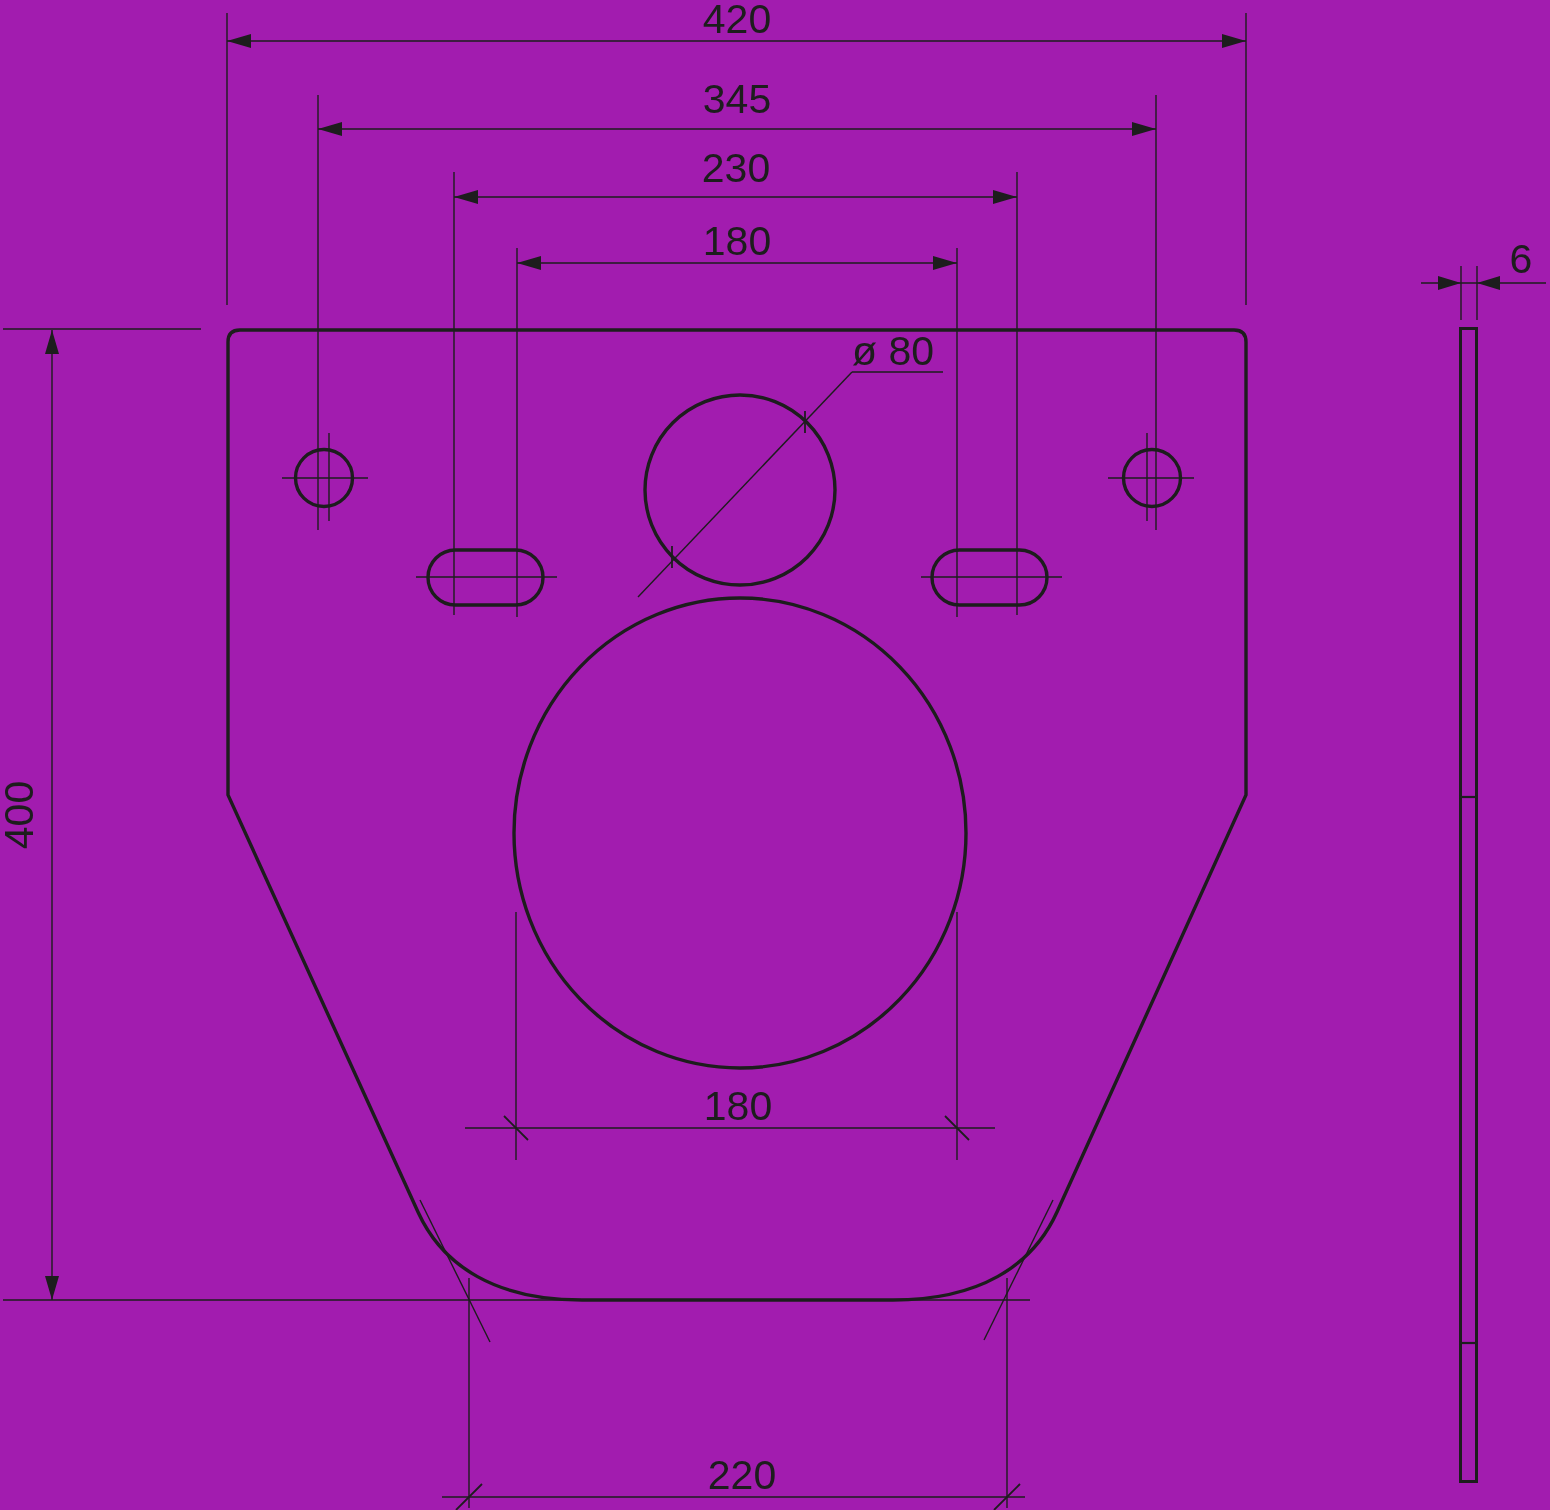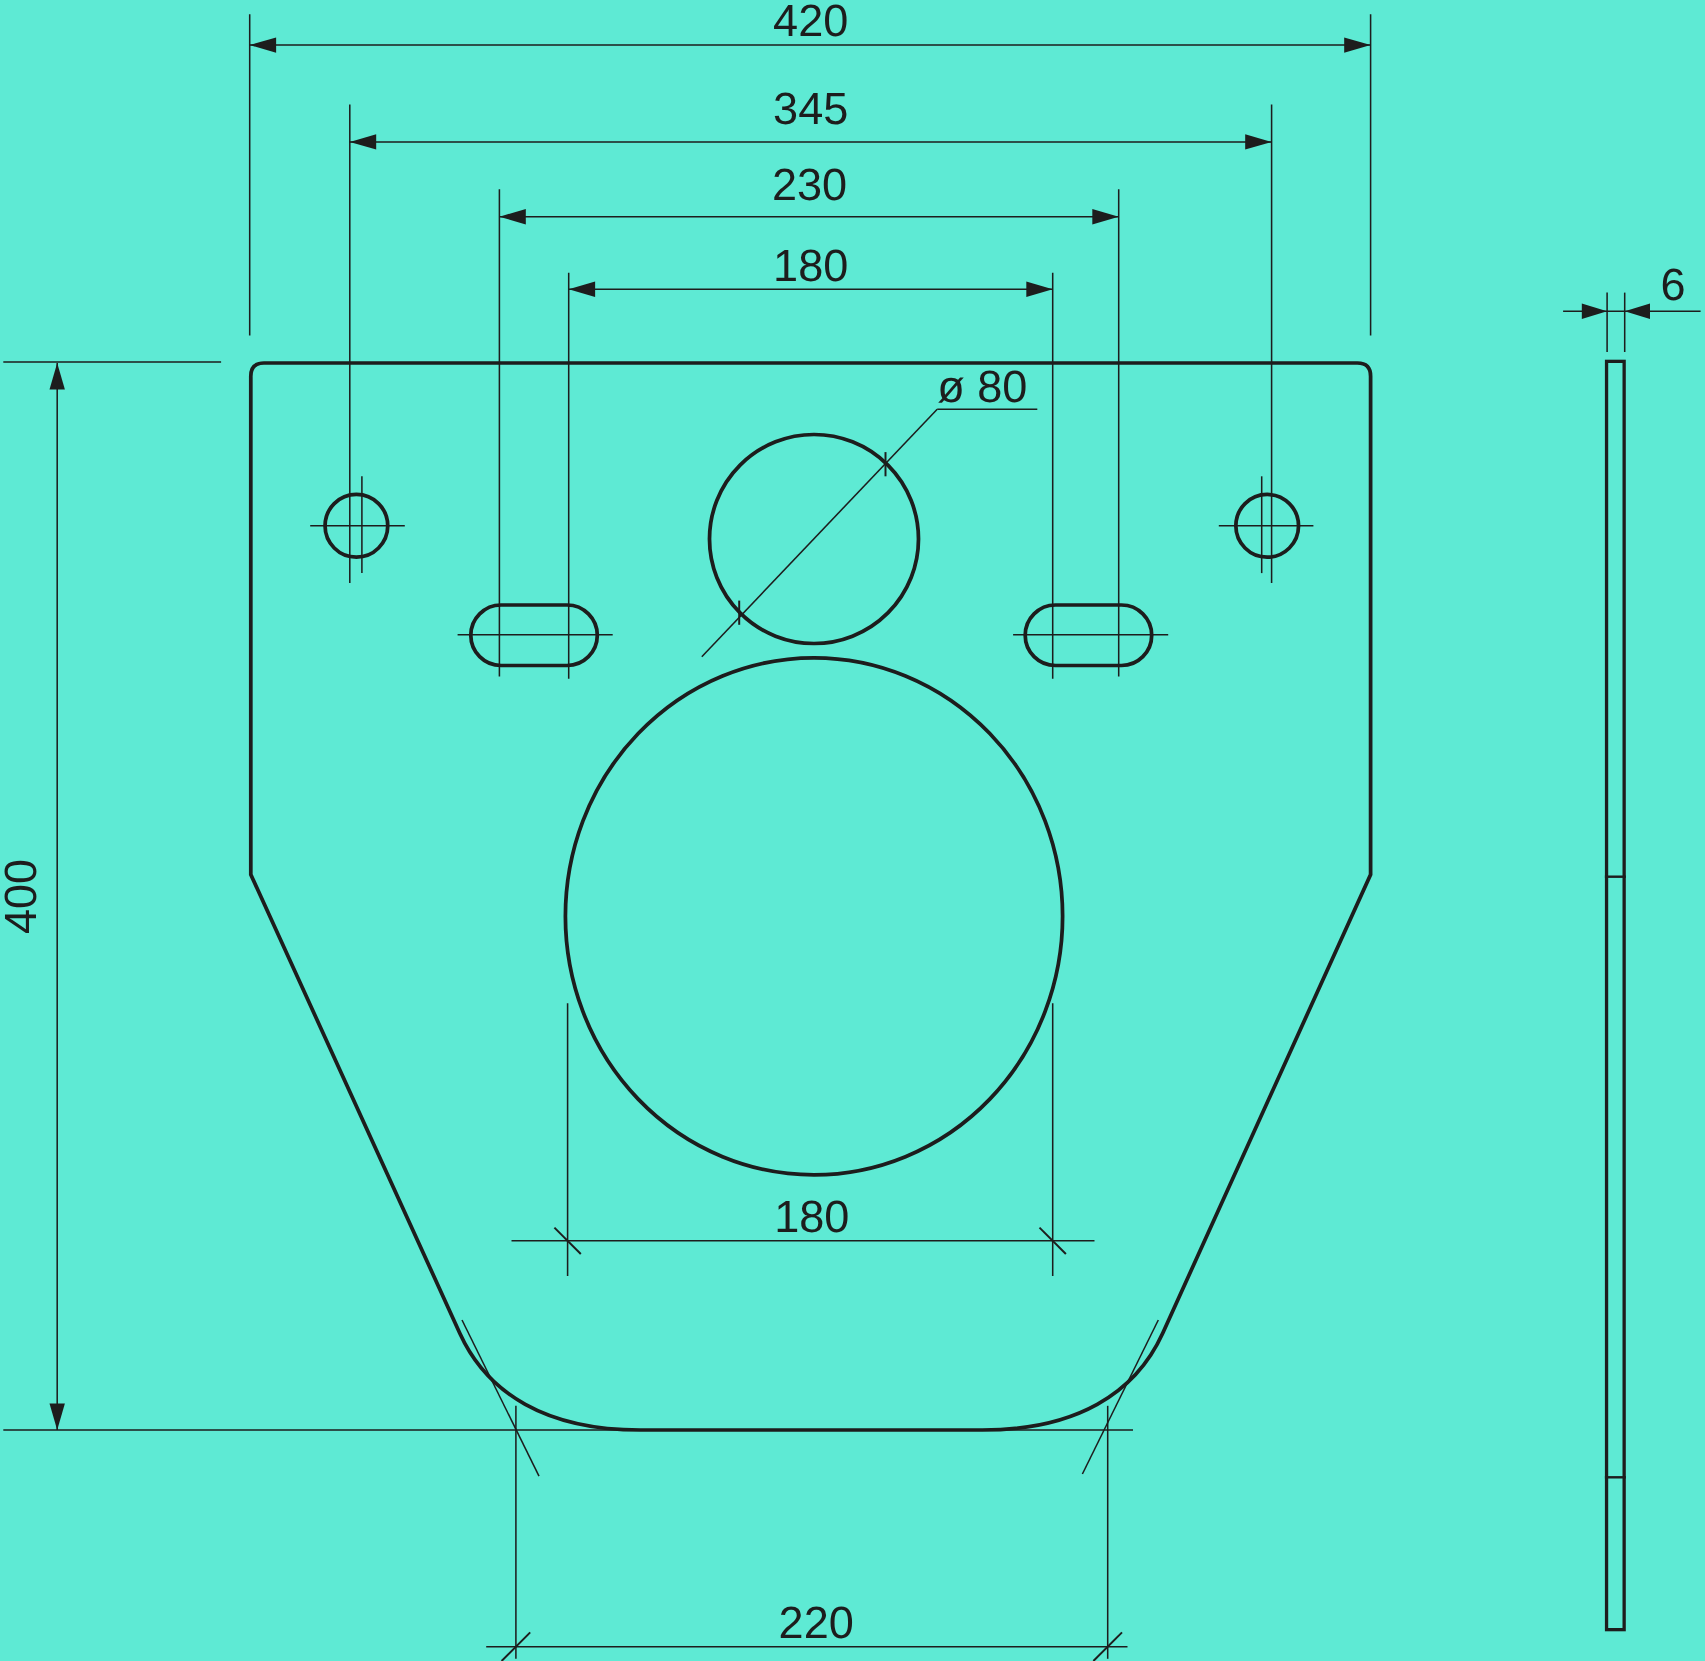--- a/index.html
+++ b/index.html
@@ -1,16 +1,16 @@
 <!DOCTYPE html>
 <html><head>
 <meta charset="utf-8">
 <style>
   html,body{margin:0;padding:0;background:#ffffff;}
-  .stage{position:relative;width:1550px;height:1510px;background:#5eead4;overflow:hidden;text-decoration:underline;}
+  .stage{position:relative;width:1550px;height:1510px;background:#a21caf;overflow:hidden;text-decoration:underline;}
   svg{display:block;}
   .thick{fill:none;stroke:#1d1d1d;stroke-width:3.4;}
   .thick2{fill:none;stroke:#1d1d1d;stroke-width:3;}
   .thin{fill:none;stroke:#1d1d1d;stroke-width:1.4;}
   .tick{fill:none;stroke:#1d1d1d;stroke-width:1.8;}
   .divider{fill:none;stroke:#1d1d1d;stroke-width:2.2;}
   .arrow{fill:#1d1d1d;stroke:none;}
   .dim-text{font-family:"Liberation Sans","DejaVu Sans",sans-serif;font-size:41px;fill:#1d1d1d;text-anchor:middle;}
 </style>
 </head>

